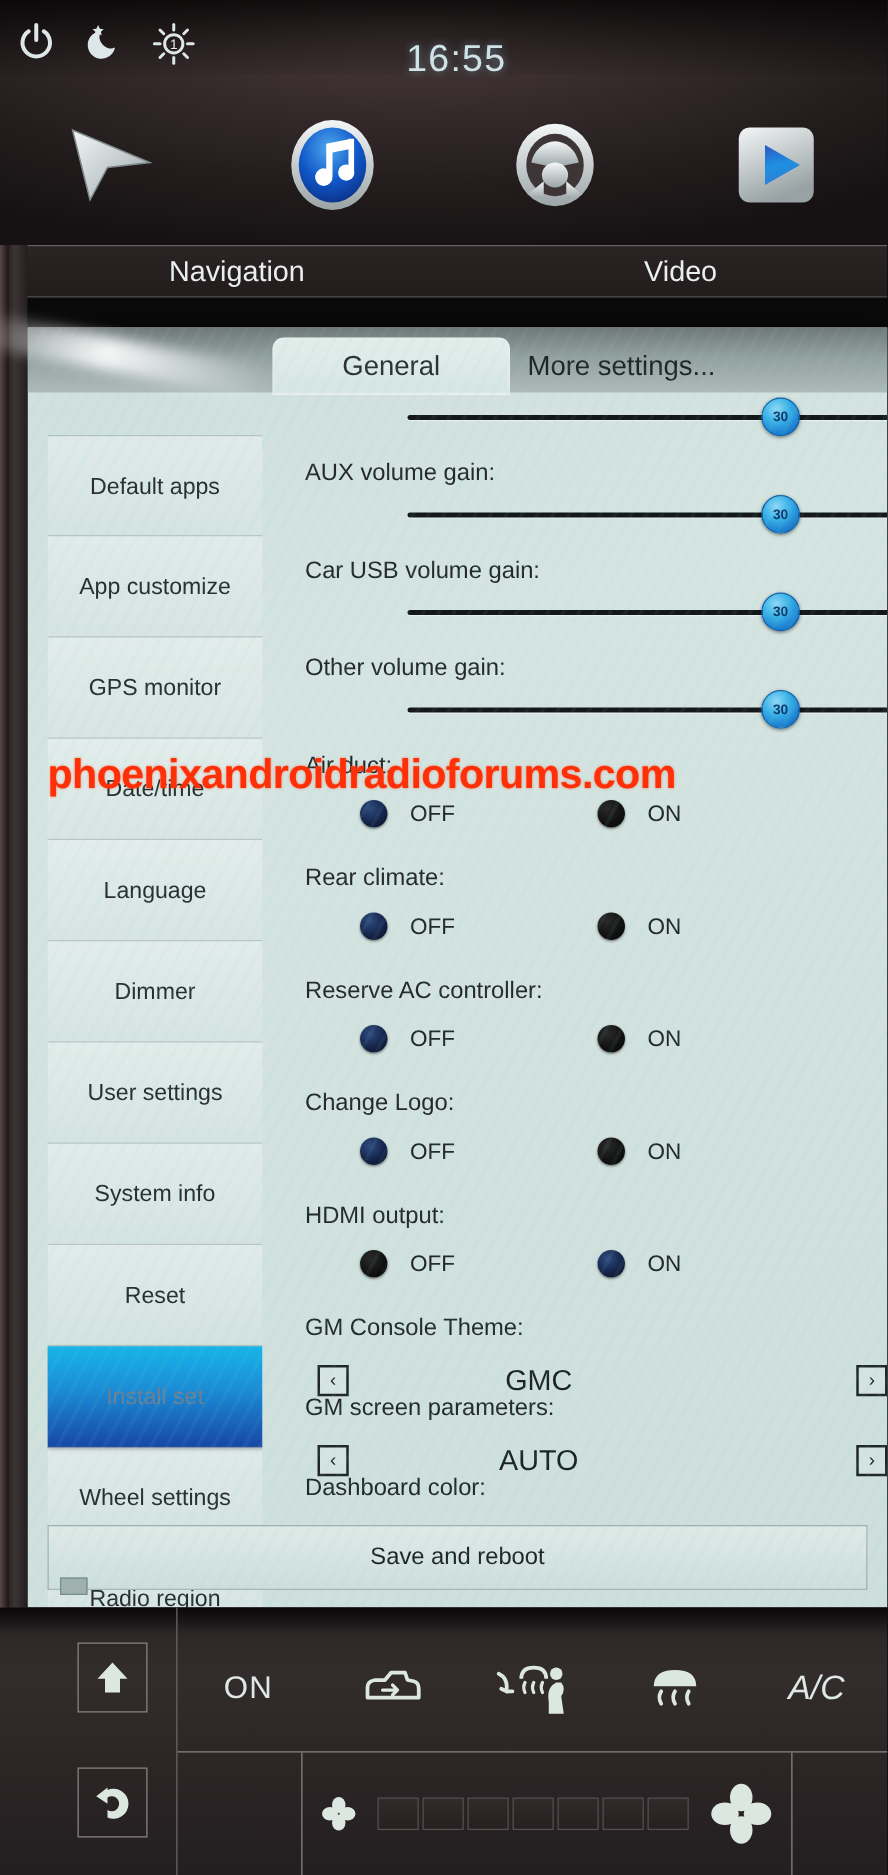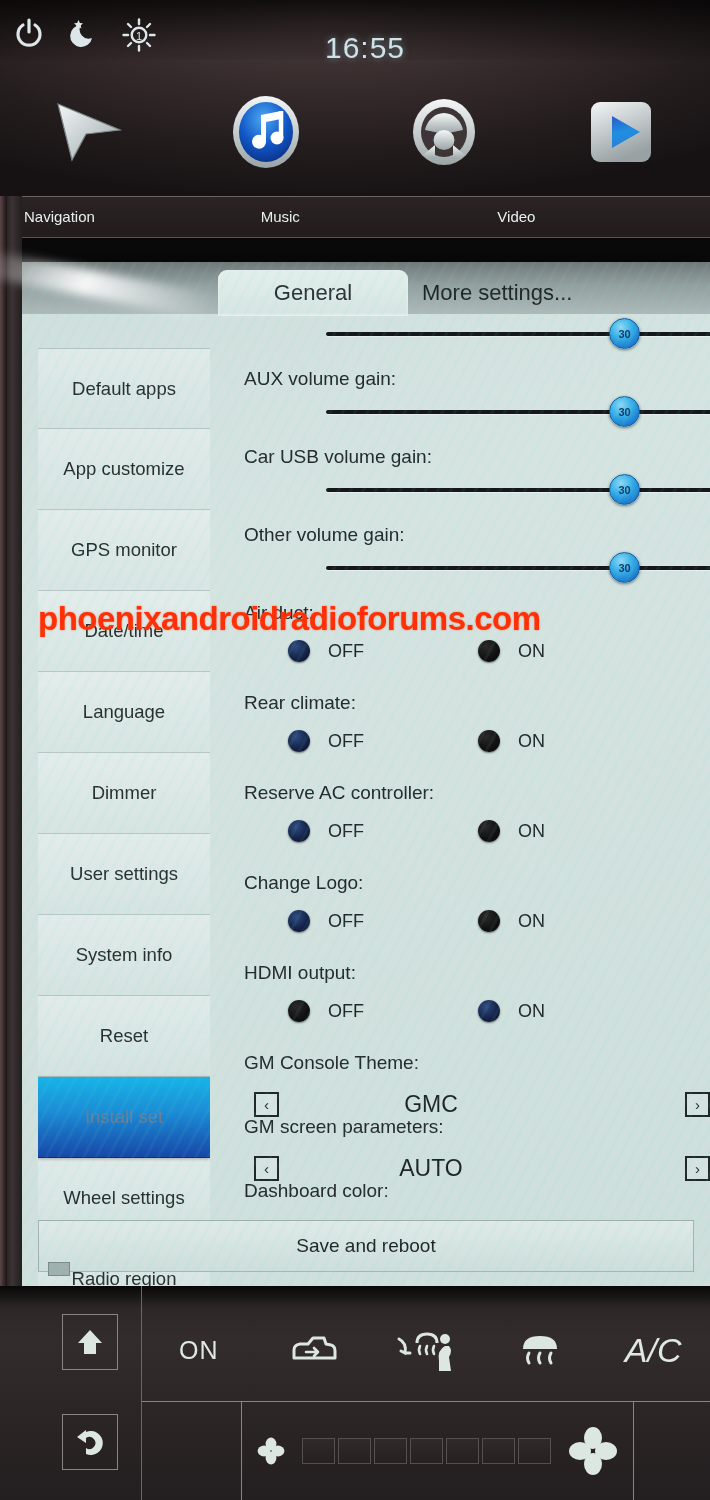--- a/index.html
+++ b/index.html
@@ -58,21 +58,21 @@
   }
   .labelbar {
     position: absolute; left: 0; top: 196px; width: 710px; height: 42px;
     background: linear-gradient(180deg, #2b2324 0%, #221c1d 100%);
     border-top: 1px solid #6b6263;
     border-bottom: 1px solid #5a5253;
     z-index: 4;
     display: flex;
   }
   .labelbar > div {
-    flex: 1; color: #e9eff1; font-size: 15px;
+    flex: 1; text-align: center; color: #e9eff1; font-size: 23px;
     line-height: 40px;
     padding-left: 24px;
   }
 
   
   .settings-window {
     position: absolute;
     left: 22px; top: 262px;
     width: 688px; height: 1024px;
     background: linear-gradient(160deg, #cfdfdd 0%, #d6e4e1 30%, #cddedb 100%);
@@ -272,21 +272,21 @@
   .hv-top {
     position: absolute; left: 142px; top: 14px; width: 568px; height: 102px;
     display: flex; align-items: center;
     border-bottom: 1px solid #8b8485;
   }
   .hv-top .cell {
     flex: 1; display: flex; align-items: center; justify-content: center;
     color: #dfe8e4;
   }
   .hv-top .txt { font-size: 25px; letter-spacing: 1px; }
-  .hv-top .ac { font-size: 34px; font-style: italic; }
+  .hv-top .ac { font-size: 27px; font-style: italic; }
 
   .hv-bot {
     position: absolute; left: 142px; top: 116px; width: 568px; height: 98px;
     display: flex; align-items: center;
   }
   .hv-seg1 { width: 124px; height: 98px; border-right: 1px solid #8b8485; }
   .fanwrap {
     flex: 1; display: flex; align-items: center; justify-content: center;
     gap: 14px; padding: 0 12px;
   }
@@ -428,21 +428,20 @@
         </svg>
       </div>
 
     </div>
 
   </div>
 </div>
 
 <div class="labelbar">
   <div>Navigation</div>
-  <div>Music</div>
   <div>Video</div>
 </div>
 
 <div class="bezel-left"></div>
 
 <div class="settings-window">
 
   <div class="tabstrip">
     <div class="tab active">General</div>
     <div class="tab inactive">More settings...</div>

